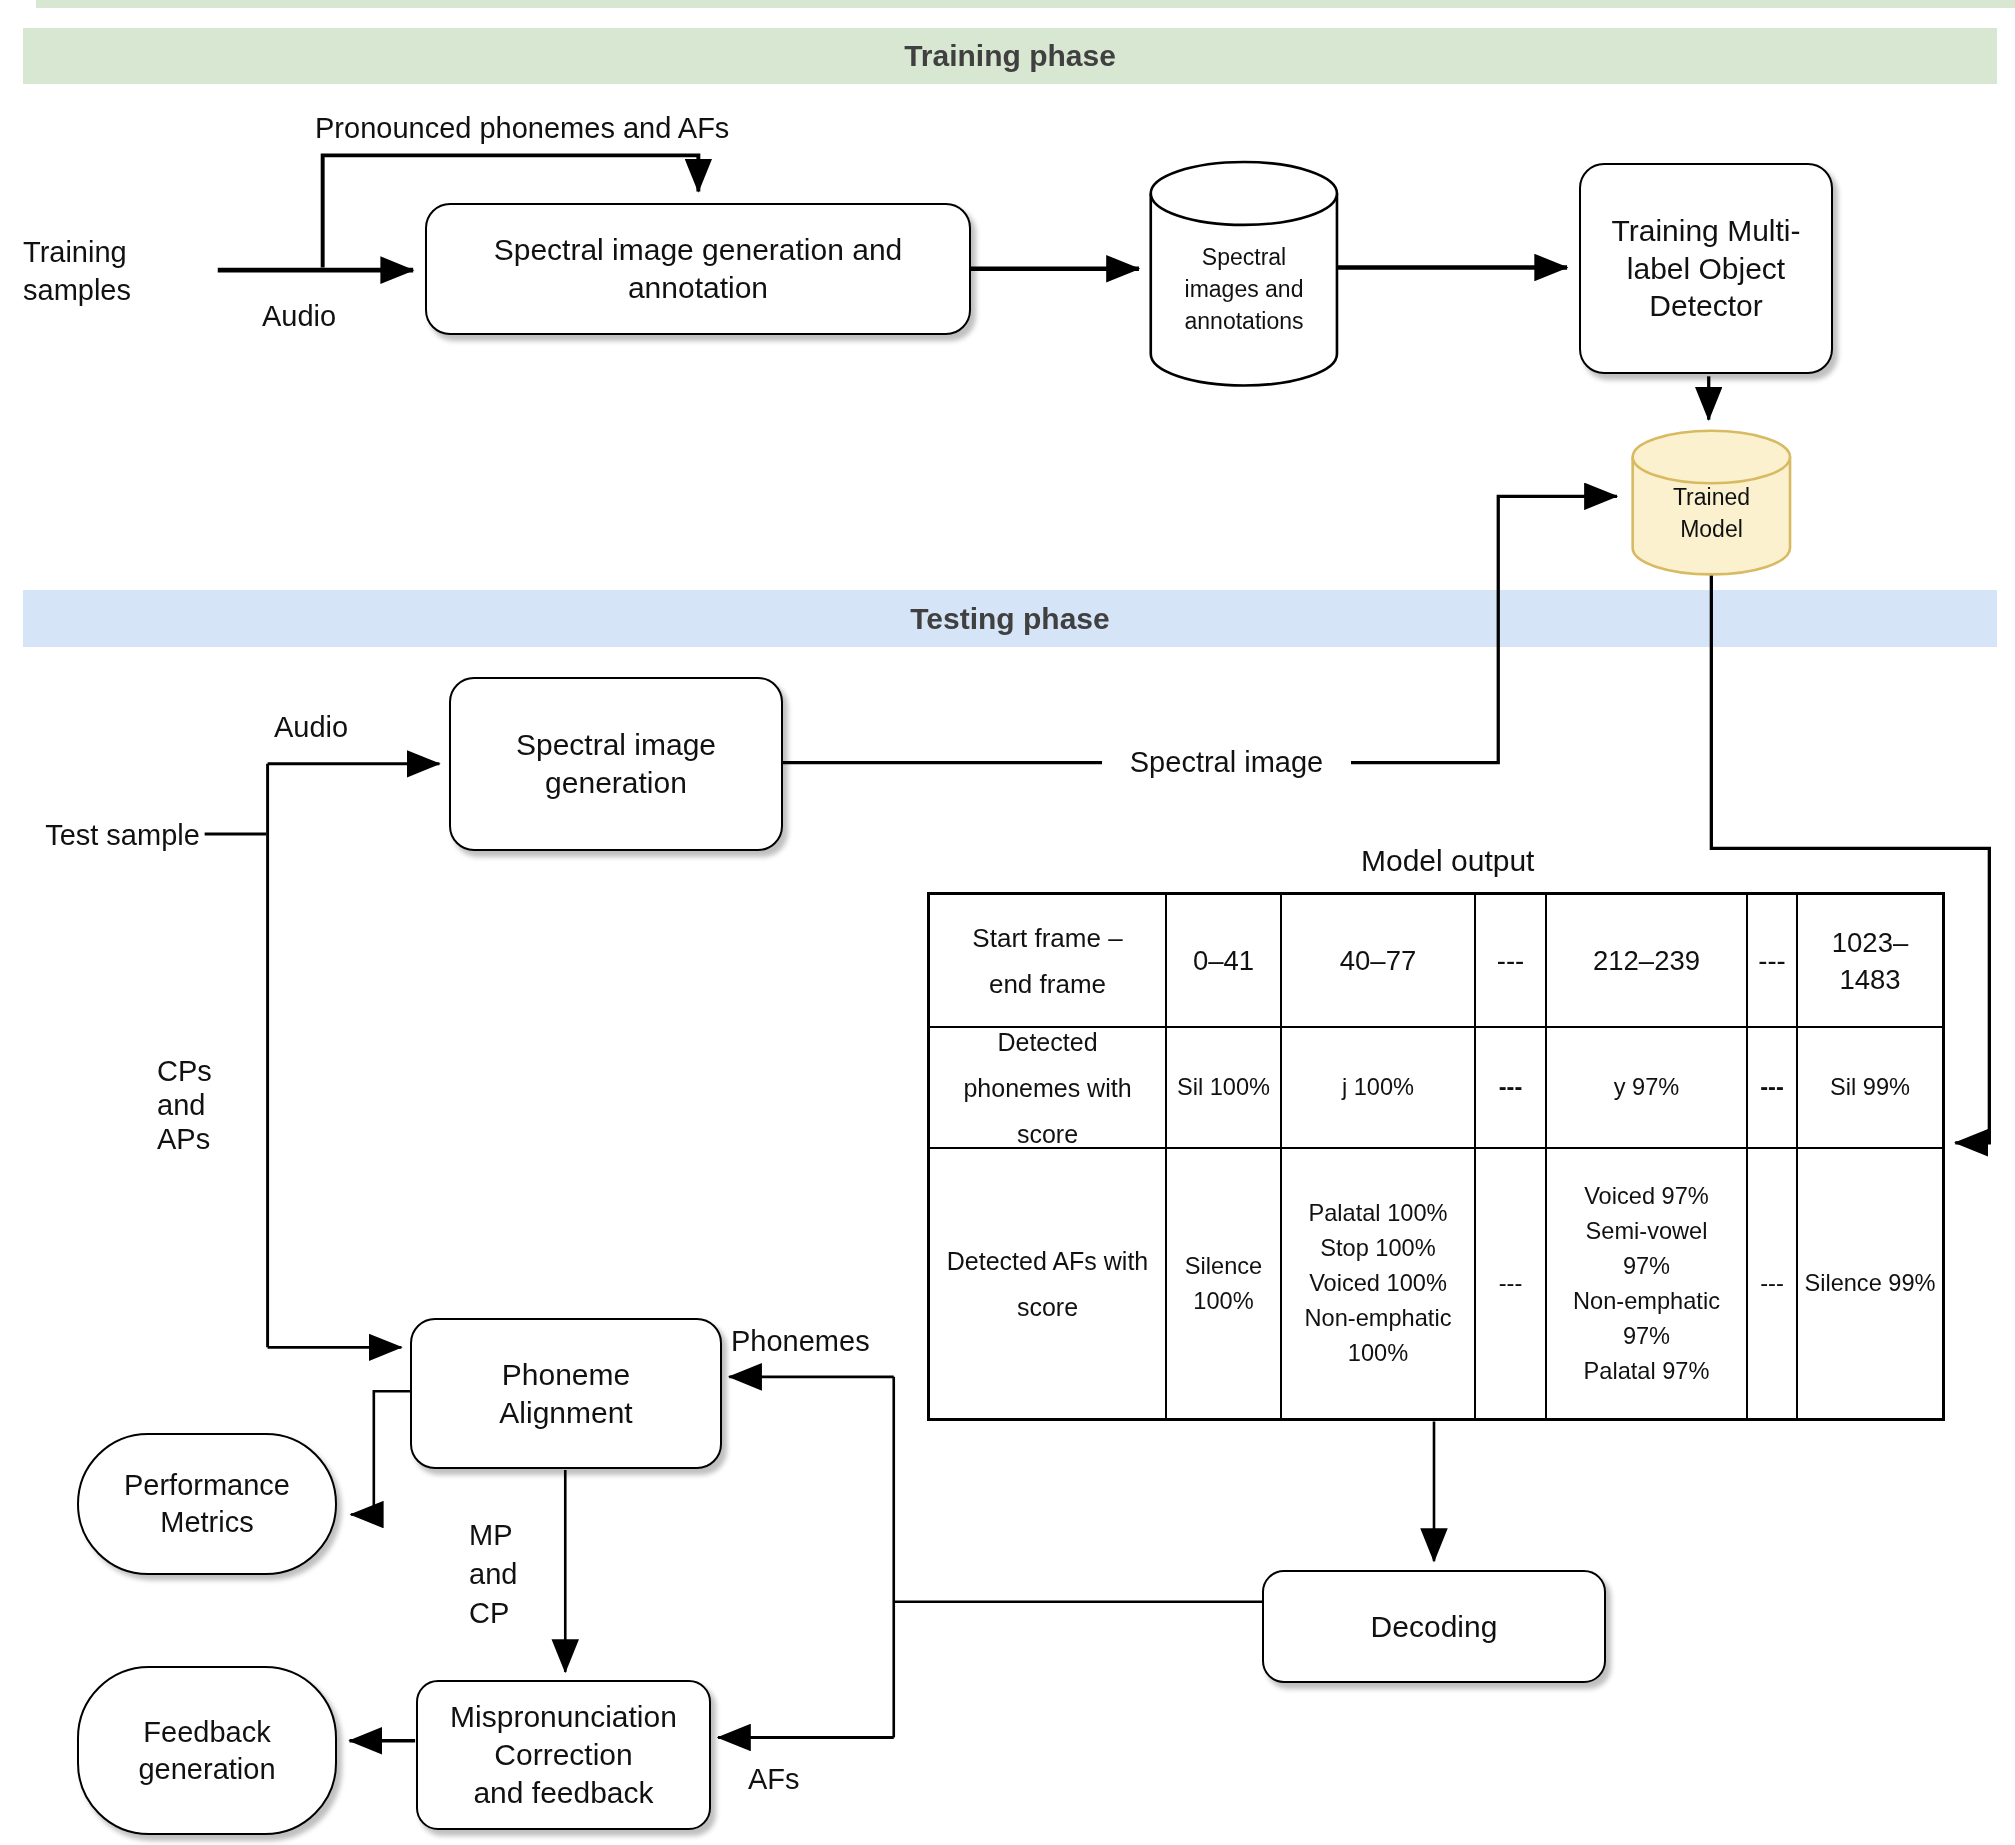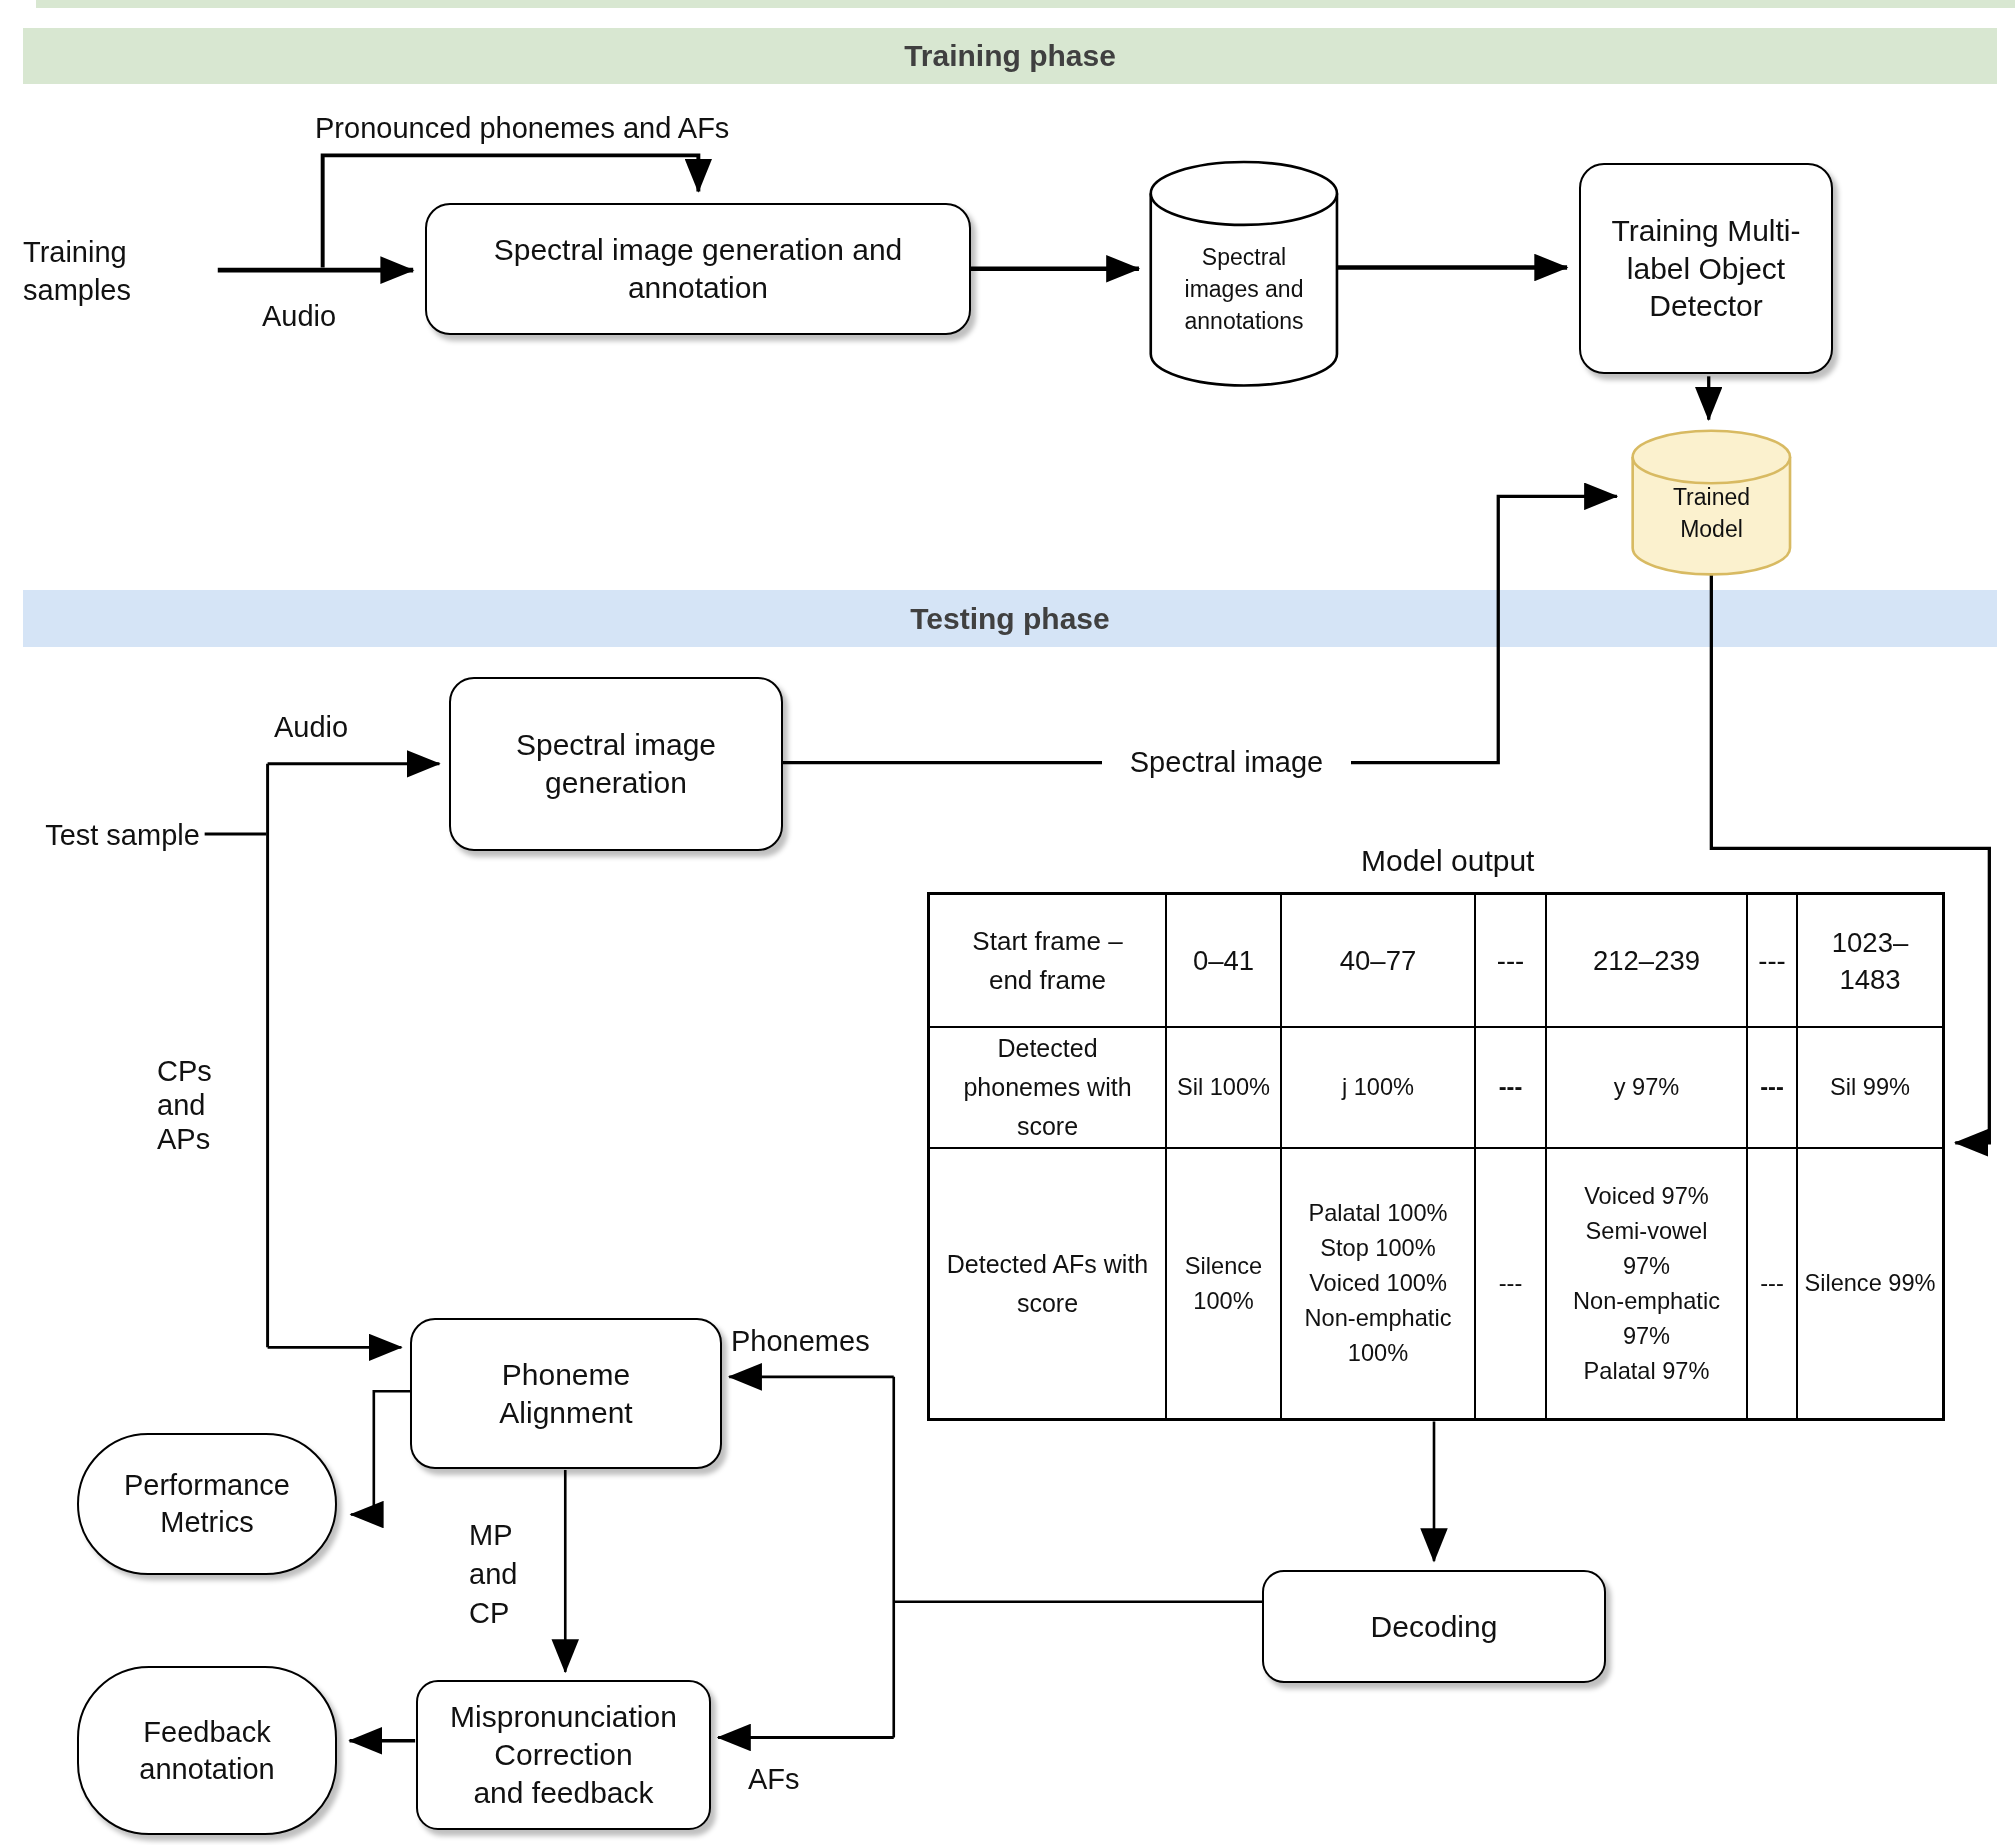--- a/index.html
+++ b/index.html
@@ -38,21 +38,21 @@
     border:3.3px solid #000;background:#fff;box-sizing:border-box;
   }
   .cell{
     border-right:2.6px solid #000;border-bottom:2.6px solid #000;box-sizing:border-box;
     display:flex;align-items:center;justify-content:center;text-align:center;
     white-space:pre-line;font-size:23.6px;line-height:35px;padding:2.6px;
   }
   .cell.lastcol{border-right:none;}
   .cell.lastrow{border-bottom:none;}
   .cell.r1{font-size:27.5px;line-height:37px;}
-  .cell.hdr{font-size:26px;line-height:39px;}
+  .cell.hdr{font-size:26px;line-height:46px;}
 </style>
 </head>
 <body>
 
 <div class="canvas">
 
   <div class="strip" style="left:36px;top:0;width:1979px;height:7.9px;"></div>
   <div class="banner green" style="left:23px;top:27.5px;width:1974px;height:56px;">
     <span>Training phase</span>
   </div>
@@ -120,21 +120,21 @@
     <span>Performance
 Metrics</span>
   </div>
   <div class="node" style="left:416px;top:1680px;width:295px;height:150px;border-radius:22px;">
     <span>Mispronunciation
 Correction
 and feedback</span>
   </div>
   <div class="node oval" style="left:77px;top:1666px;width:260px;height:169px;">
     <span>Feedback
-annotation</span>
+generation</span>
   </div>
 
   <div class="cyltext" style="left:1152px;top:241px;width:184px;">Spectral
 images and
 annotations</div>
   <div class="cyltext" style="left:1634px;top:481px;width:155px;">Trained
 Model</div>
 
   <div class="lbl" style="left:315px;top:110px;width:439px;">Pronounced phonemes and AFs</div>
   <div class="lbl" style="left:23px;top:233px;width:193px;line-height:38px;">Training

